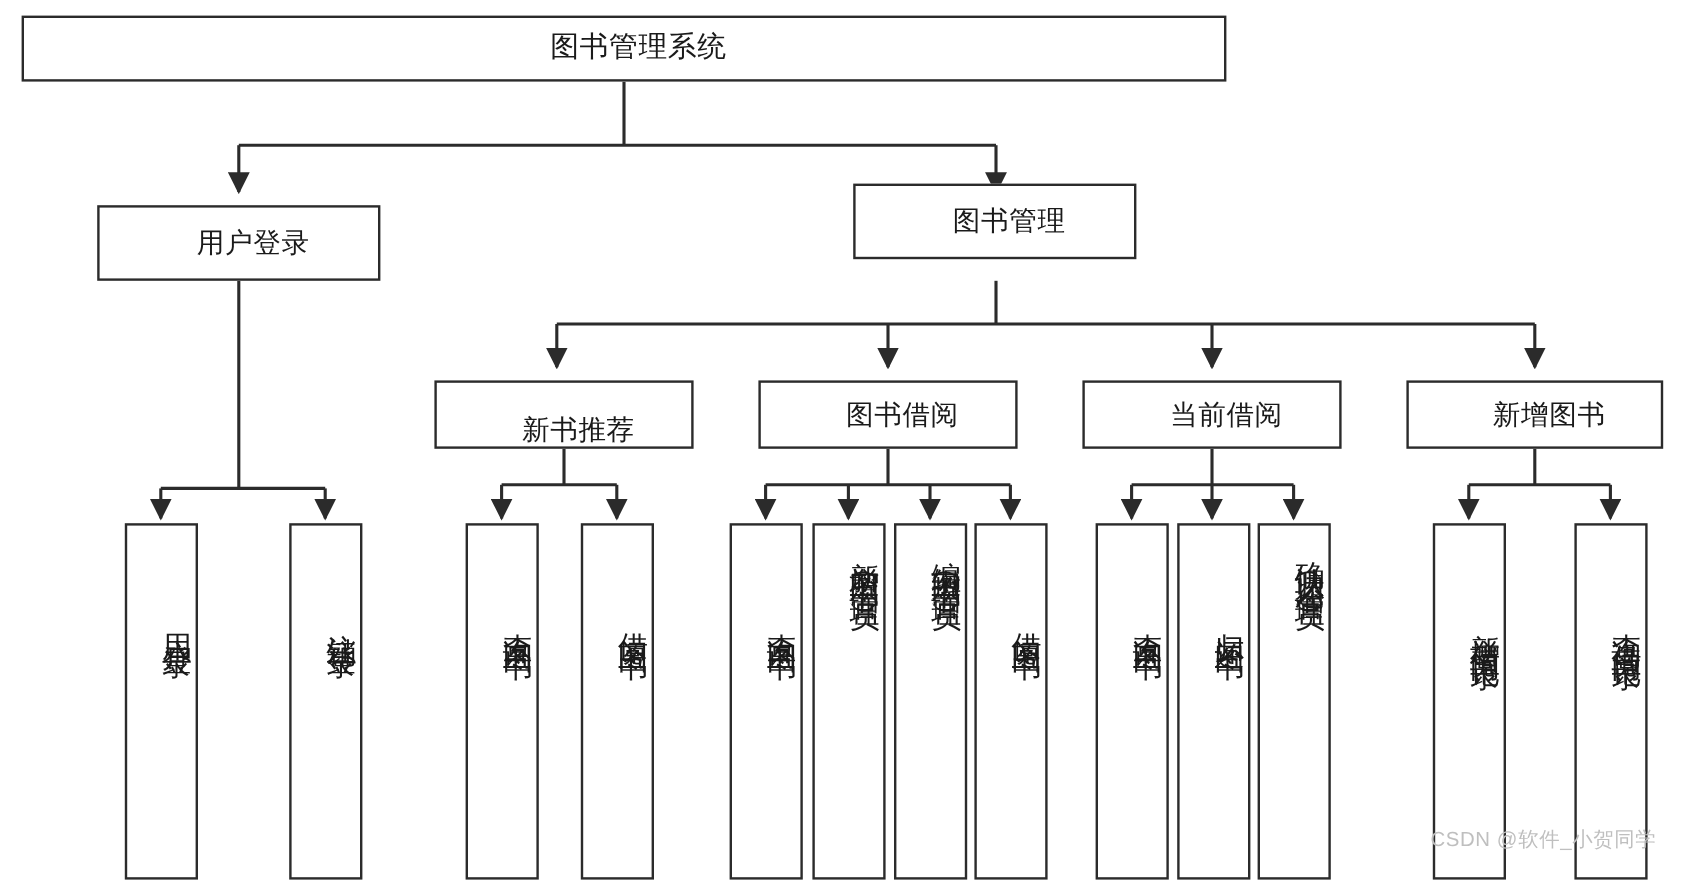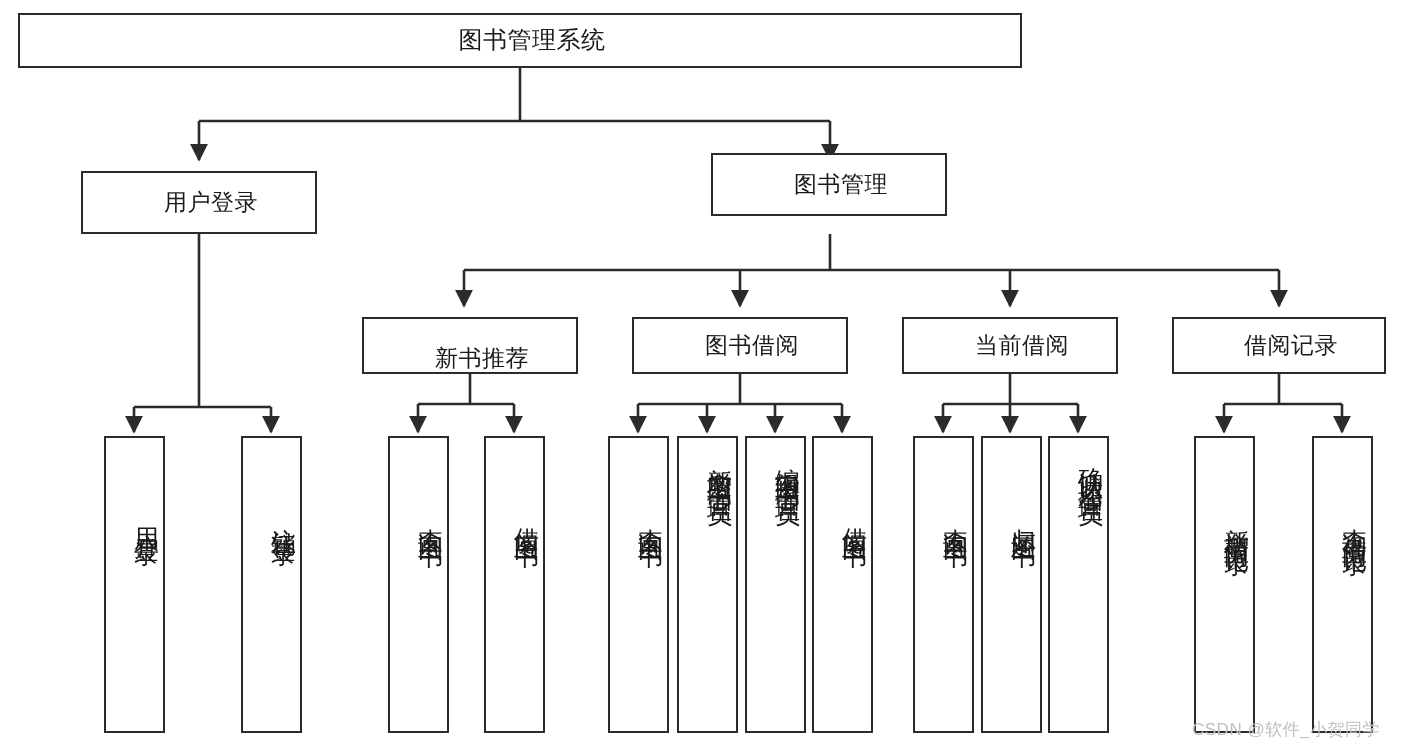--- a/index.html
+++ b/index.html
@@ -152,21 +152,21 @@
 
   <div class="node horiz" style="left:632px; top:317px; width:216px; height:57px;">
     <span class="node-label">图书借阅</span>
   </div>
 
   <div class="node horiz" style="left:902px; top:317px; width:216px; height:57px;">
     <span class="node-label">当前借阅</span>
   </div>
 
   <div class="node horiz" style="left:1172px; top:317px; width:214px; height:57px;">
-    <span class="node-label">借阅记录</span>
+    <span class="node-label">新增图书</span>
   </div>
 
   <div class="node vert mid" style="left:104px; top:436px; width:61px; height:297px;">
     <span class="node-label">用户登录</span>
   </div>
 
   <div class="node vert mid" style="left:241px; top:436px; width:61px; height:297px;">
     <span class="node-label">注销登录</span>
   </div>
 
@@ -207,15 +207,15 @@
   </div>
 
   <div class="node vert mid" style="left:1194px; top:436px; width:61px; height:297px;">
     <span class="node-label">新增借阅记录</span>
   </div>
 
   <div class="node vert mid" style="left:1312px; top:436px; width:61px; height:297px;">
     <span class="node-label">查询借阅记录</span>
   </div>
 
-  <div class="watermark" style="left:1192px; top:718px;text-align:center;">CSDN @软件_小贺同学</div>
+  <div class="watermark" style="left:1192px; top:688px;text-align:center;">CSDN @软件_小贺同学</div>
 
 </div>
 
 </body></html>

